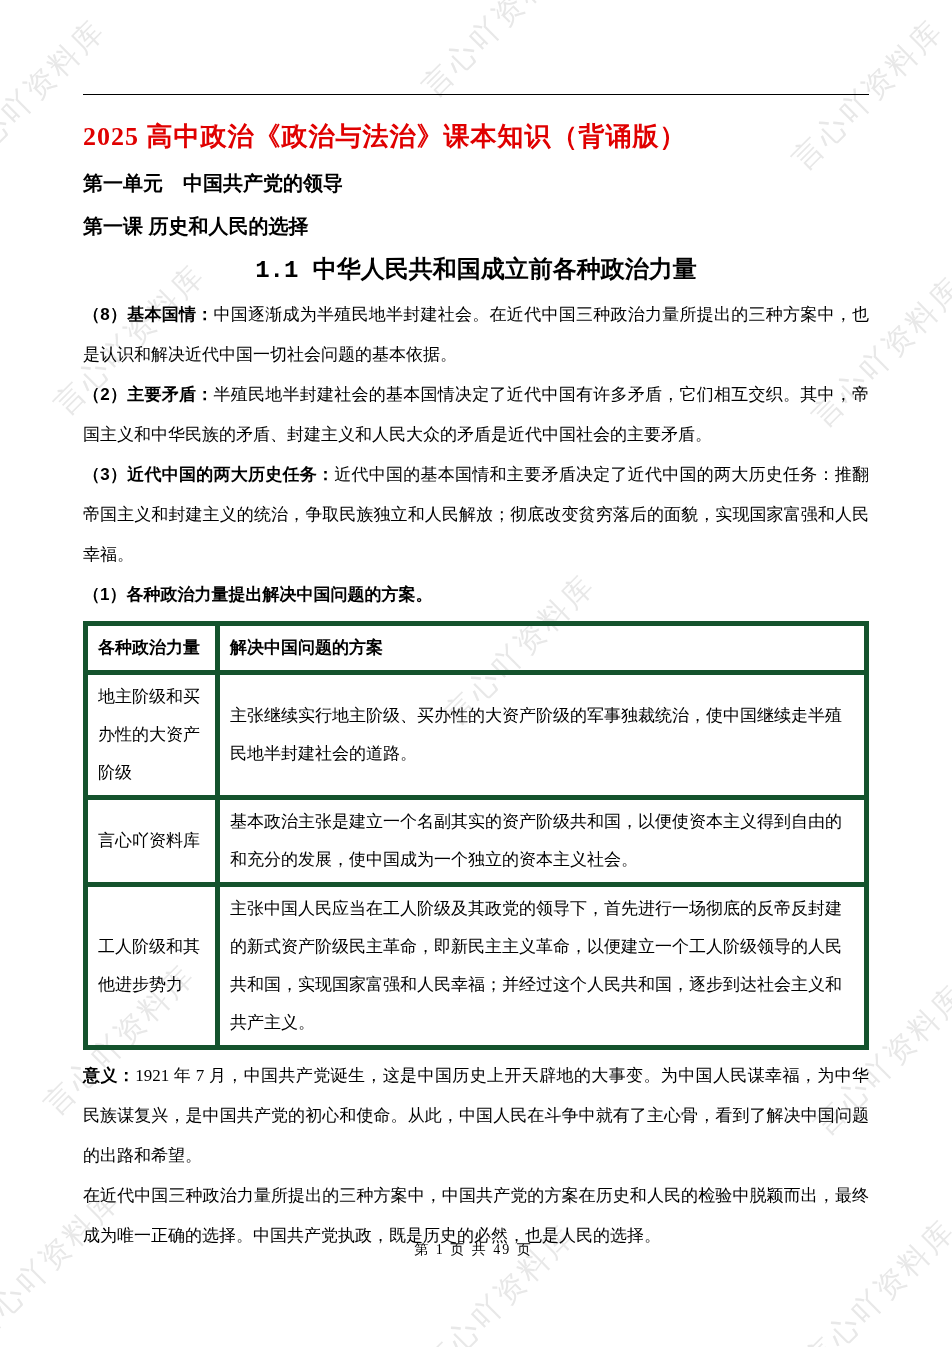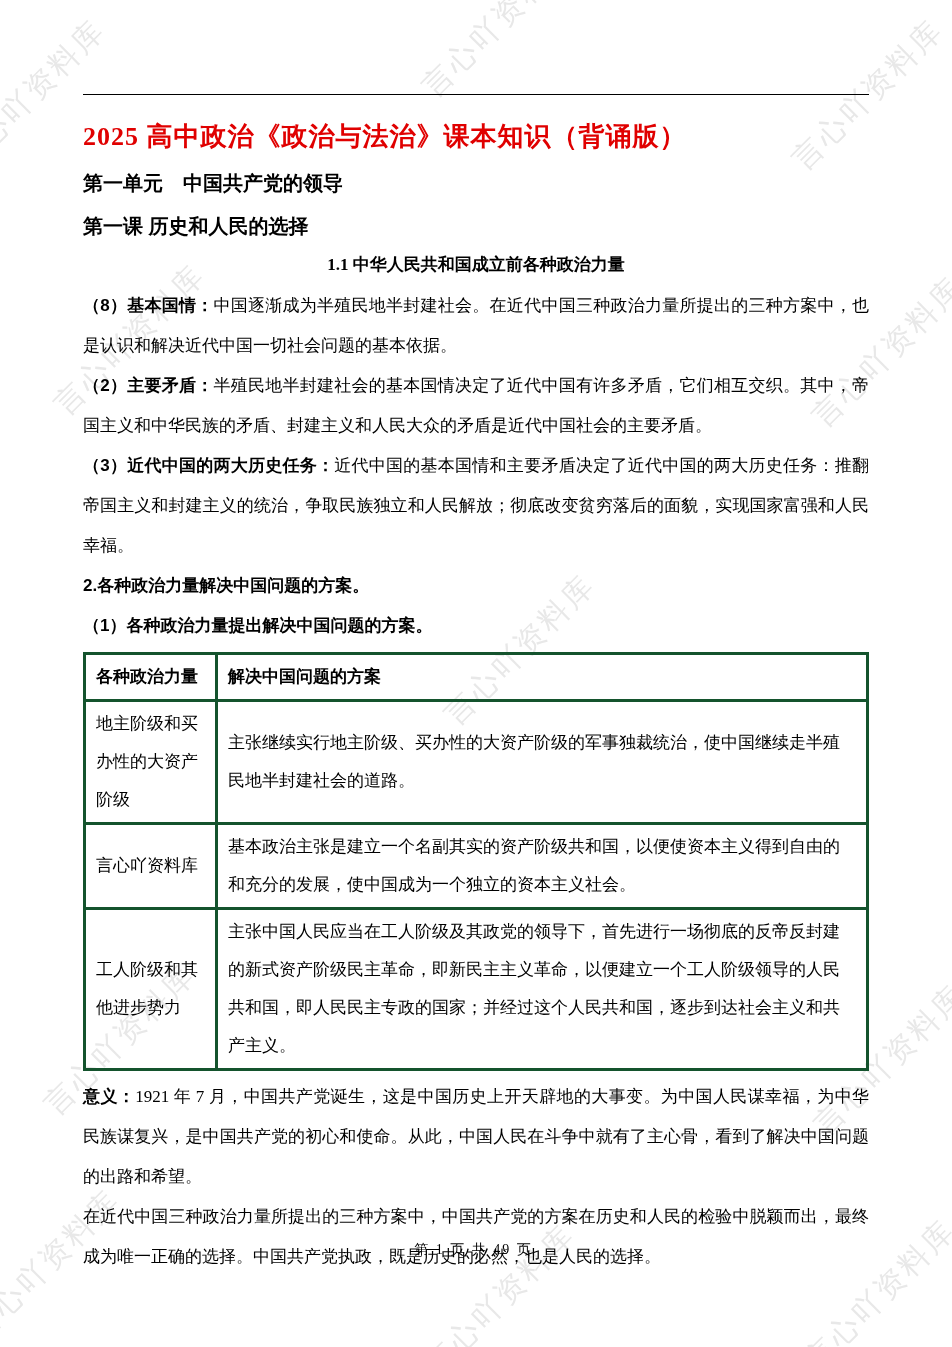--- a/index.html
+++ b/index.html
@@ -38,39 +38,39 @@
   .h-unit, .h-lesson {
     margin: 16px 0 0 0;
     text-align: left;
     font-size: 20px;
     font-weight: bold;
     font-family: "Liberation Sans", sans-serif;
   }
   .h-section {
     margin: 13px 0 0 0;
     text-align: center;
-    font-size: 17px;
+    font-size: 24px;
     font-weight: bold;
-    font-family: Liberation Serif, serif;
+    font-family: Liberation Mono, monospace;
   }
   .body-text { margin-top: 10px; }
   .para {
     margin: 0;
     font-size: 17px;
     line-height: 40px;
     text-align: justify;
   }
   .para .lead { font-weight: bold; font-family: "Liberation Sans", sans-serif; }
   table.forces {
     width: 100%;
     border-collapse: collapse;
     margin: 6px 0 6px 0;
   }
   .forces th, .forces td {
-    border: 3px solid #14532d;
+    border: 5px solid #14532d;
     font-size: 17px;
     line-height: 38px;
     padding: 3px 10px;
     text-align: left;
     vertical-align: middle;
     font-weight: normal;
   }
   .forces th { font-weight: bold; font-family: "Liberation Sans", sans-serif; }
   .forces .col-force { width: 132px; }
   .page-footer {
@@ -113,41 +113,40 @@
 
     <div class="body-text">
 
 
       <p class="para"><span class="lead">（8）基本国情：</span><span>中国逐渐成为半殖民地半封建社会。在近代中国三种政治力量所提出的三种方案中，也是认识和解决近代中国一切社会问题的基本依据。</span></p>
 
       <p class="para"><span class="lead">（2）主要矛盾：</span><span>半殖民地半封建社会的基本国情决定了近代中国有许多矛盾，它们相互交织。其中，帝国主义和中华民族的矛盾、封建主义和人民大众的矛盾是近代中国社会的主要矛盾。</span></p>
 
       <p class="para"><span class="lead">（3）近代中国的两大历史任务：</span><span>近代中国的基本国情和主要矛盾决定了近代中国的两大历史任务：推翻帝国主义和封建主义的统治，争取民族独立和人民解放；彻底改变贫穷落后的面貌，实现国家富强和人民幸福。</span></p>
 
-      <p class="para"><span class="lead">2.各种政治力量解决中国问题的方案。</span><span></span></p>
 
       <p class="para"><span class="lead">（1）各种政治力量提出解决中国问题的方案。</span><span></span></p>
 
       <table class="forces">
         <tbody>
             <tr>
           <th class="col-force">各种政治力量</th>
           <th>解决中国问题的方案</th>
         </tr>
         <tr>
           <td class="col-force">地主阶级和买办性的大资产阶级</td>
           <td>主张继续实行地主阶级、买办性的大资产阶级的军事独裁统治，使中国继续走半殖民地半封建社会的道路。</td>
         </tr>
         <tr>
           <td class="col-force">言心吖资料库</td>
           <td>基本政治主张是建立一个名副其实的资产阶级共和国，以便使资本主义得到自由的和充分的发展，使中国成为一个独立的资本主义社会。</td>
         </tr>
         <tr>
           <td class="col-force">工人阶级和其他进步势力</td>
-          <td>主张中国人民应当在工人阶级及其政党的领导下，首先进行一场彻底的反帝反封建的新式资产阶级民主革命，即新民主主义革命，以便建立一个工人阶级领导的人民共和国，即人民民主专政的国家；并经过这个人民共和国，逐步到达社会主义和共产主义。</td>
+          <td>主张中国人民应当在工人阶级及其政党的领导下，首先进行一场彻底的反帝反封建的新式资产阶级民主革命，即新民主主义革命，以便建立一个工人阶级领导的人民共和国，实现国家富强和人民幸福；并经过这个人民共和国，逐步到达社会主义和共产主义。</td>
         </tr>
       </tbody>
         </table>
 
 
       <p class="para"><span class="lead">意义：</span><span>1921 年 7 月，中国共产党诞生，这是中国历史上开天辟地的大事变。为中国人民谋幸福，为中华民族谋复兴，是中国共产党的初心和使命。从此，中国人民在斗争中就有了主心骨，看到了解决中国问题的出路和希望。</span></p>
 
       <p class="para"><span class="lead"></span><span>在近代中国三种政治力量所提出的三种方案中，中国共产党的方案在历史和人民的检验中脱颖而出，最终成为唯一正确的选择。中国共产党执政，既是历史的必然，也是人民的选择。</span></p>
 
     </div>

